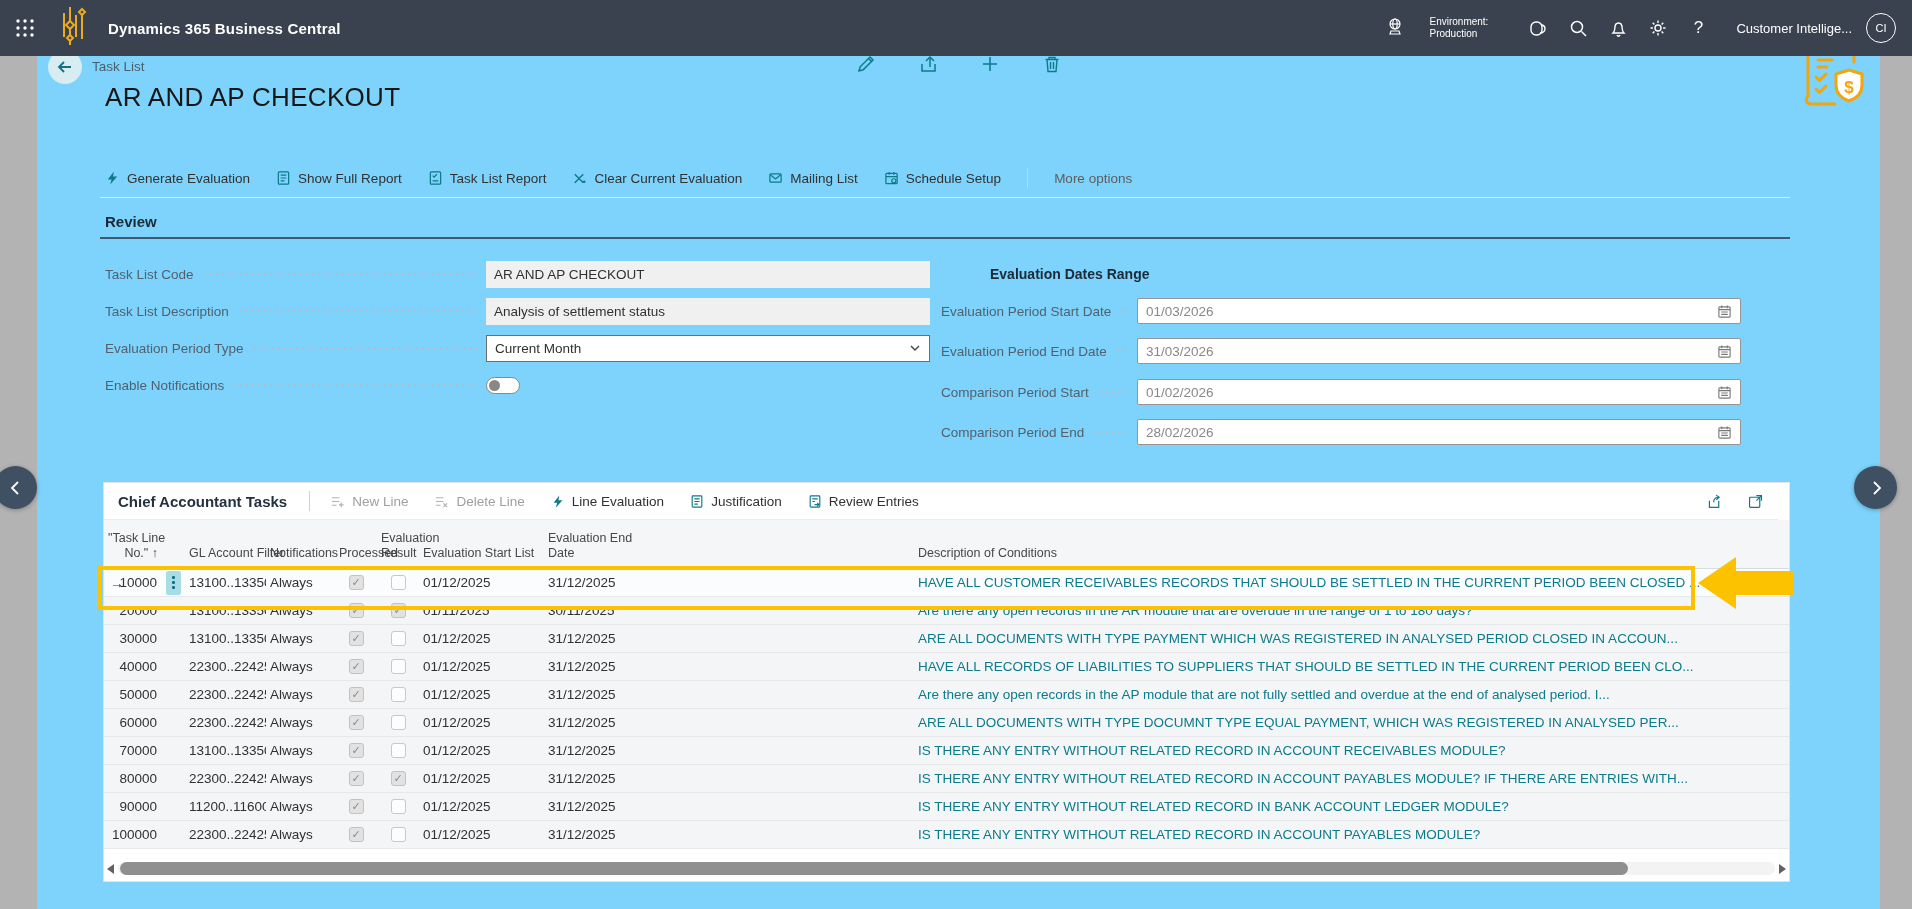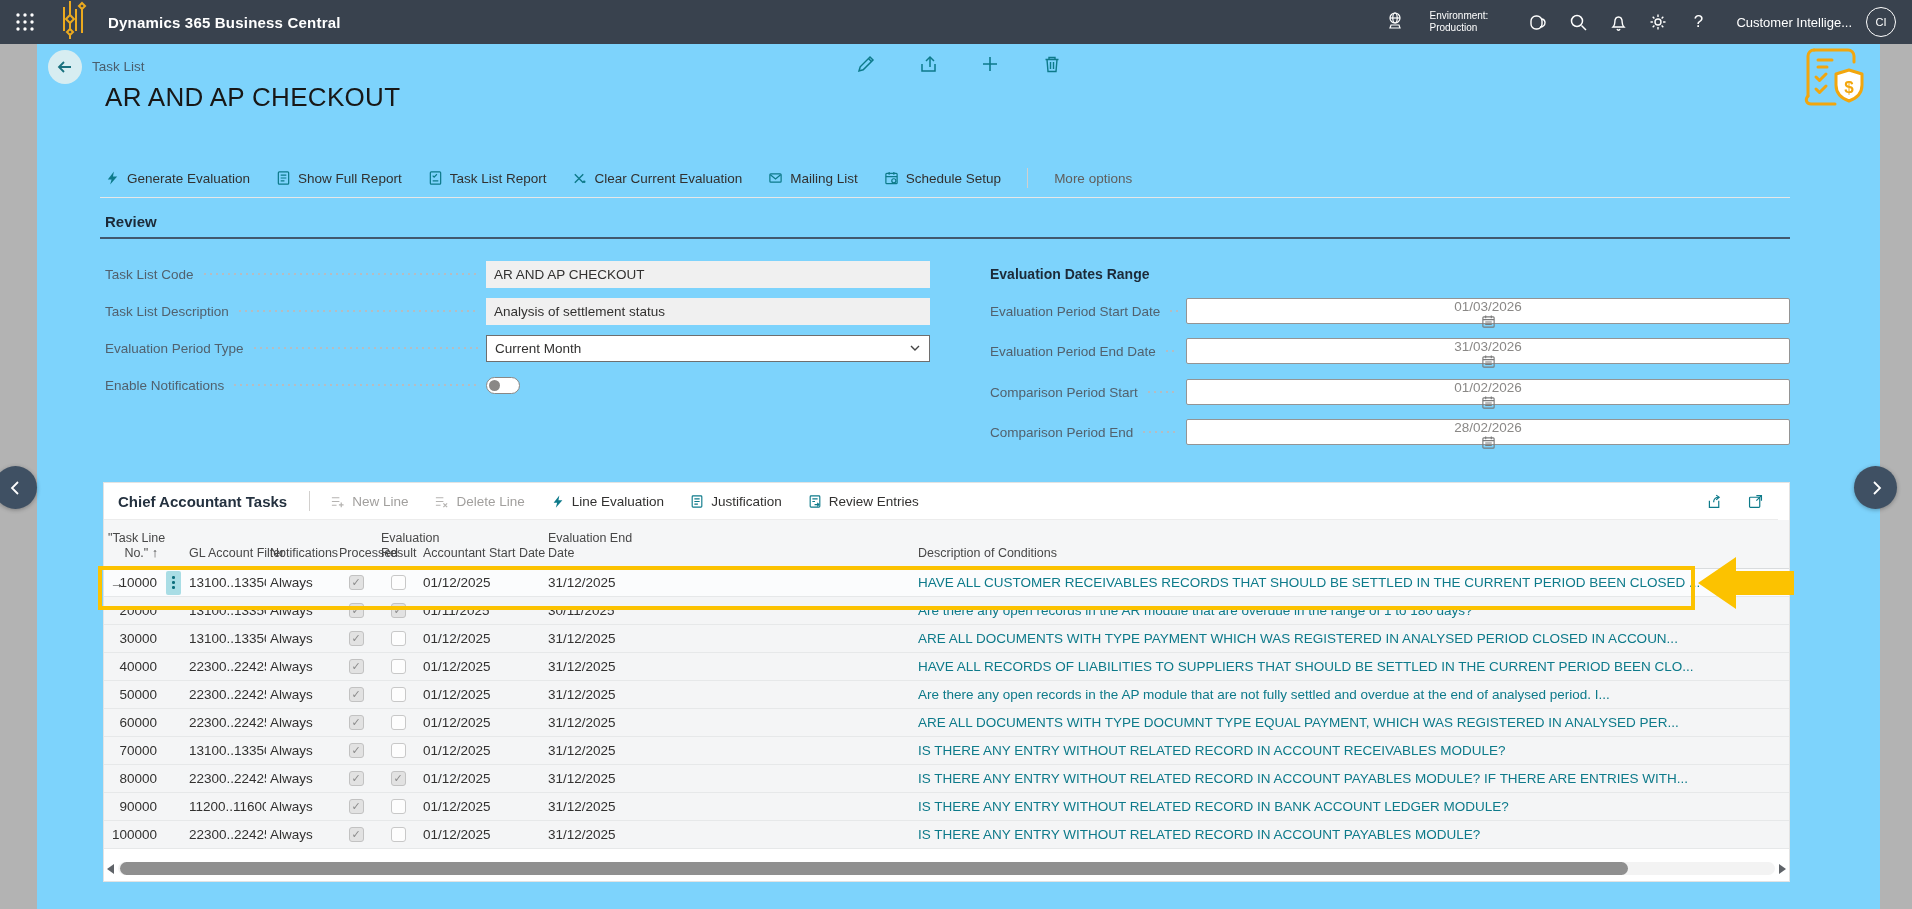--- a/index.html
+++ b/index.html
@@ -1,20 +1,20 @@
 <!DOCTYPE html>
 <html><head>
 <meta charset="utf-8">
 <style>
   * { margin:0; padding:0; box-sizing:border-box; }
   html,body { width:1912px; height:909px; overflow:hidden; }
   body { font-family:"Liberation Sans", sans-serif; background:#b3b3b3; position:relative; color:#323130; }
 
   
-  .topbar { position:absolute; left:0; top:0; width:1912px; height:44px; background:#39424e; display:flex; align-items:center; padding:0 12px; z-index:50; }
+  .topbar { position:absolute; left:0; top:0; width:1912px; height:56px; background:#39424e; display:flex; align-items:center; padding:0 12px; z-index:50; }
   .waffle { width:26px; height:26px; display:flex; align-items:center; justify-content:center; margin-right:16px; cursor:pointer; }
   .d365-logo { margin-right:16px; }
   .tb-title { color:#fff; font-size:15px; font-weight:600; letter-spacing:.2px; cursor:pointer; }
   .tb-spacer { flex:1; }
   .tb-env { display:flex; align-items:center; gap:24px; margin-right:30px; cursor:pointer; }
   .tb-env-txt { color:#fff; font-size:10px; line-height:1.25; }
   .tb-ic { width:40px; height:40px; display:flex; align-items:center; justify-content:center; color:#fff; cursor:pointer; }
   .tb-help { font-size:17px; font-weight:400; }
   .tb-user { color:#fff; font-size:13px; margin:0 14px 0 18px; white-space:nowrap; cursor:pointer; }
   .tb-avatar { width:30px; height:30px; border:1px solid #fff; border-radius:50%; color:#fff; font-size:11px; display:flex; align-items:center; justify-content:center; margin-right:4px; cursor:pointer; }
@@ -41,31 +41,31 @@
   .rb-div { width:1px; height:20px; background:#d2d0ce; }
   .rb-more { color:#605e5c; cursor:pointer; }
   .ribbon-line { position:absolute; left:63px; top:157px; width:1690px; height:1px; background:#e7e7e7; }
 
   
   .sec-general { position:absolute; left:68px; top:173px; font-size:15px; font-weight:700; color:#1c2a38; cursor:pointer; }
   .sec-underline { position:absolute; left:63px; top:197px; width:1690px; height:2px; background:#41586e; }
 
   .frow { position:absolute; display:flex; align-items:center; height:28px; }
   .frow-l { left:68px; width:825px; }
-  .frow-r { left:953px; width:800px; }
+  .frow-r { left:904px; width:800px; }
   .flabel { font-size:13.5px; color:#51616e; white-space:nowrap; }
   .leader { flex:1; height:2px; margin:0 8px; background-image:radial-gradient(circle, #b6bcc1 1px, transparent 1.2px); background-size:6px 2px; background-repeat:repeat-x; background-position:left center; }
   .fbox { width:444px; height:27px; display:flex; align-items:center; padding:0 8px; font-size:13.5px; }
   .fbox.ro { background:#f0f0f0; color:#323130; }
   .fbox.dd { background:#fff; border:1px solid #6e6e6e; justify-content:space-between; cursor:pointer; }
   .toggle-slot { width:444px; display:flex; }
   .toggle { width:34px; height:17px; border:1px solid #8a8886; border-radius:9px; position:relative; background:#fff; cursor:pointer; }
   .toggle .knob { position:absolute; left:2px; top:2px; width:11px; height:11px; border-radius:50%; background:#8a8886; }
   .sec-dates { position:absolute; left:953px; top:226px; font-size:14px; font-weight:700; color:#1c2a38; }
-  .dbox { width:604px; height:26px; border:1px solid #949494; border-radius:2px; background:#fff; display:flex; align-items:center; padding:0 8px; font-size:13.5px; color:#8a8886; justify-content:space-between;flex-direction:column; }
+  .dbox { width:604px; height:26px; border:1px solid #949494; border-radius:2px; background:#fff; display:flex; align-items:center; padding:0 8px; font-size:13.5px; color:#8a8886; justify-content:space-between; }
   .dbox .cal { color:#7a7a7a; display:flex; }
 
   
   .panel { position:absolute; left:66px; top:442px; width:1687px; height:400px; background:#fff; border:1px solid #e3e3e3; }
   .ptoolbar { position:absolute; left:0; top:0; right:11px; height:37px; display:flex; align-items:center; padding:0 14px; border-bottom:1px solid #ececec; background:#fff; }
   .ptitle { font-size:15px; font-weight:700; color:#24313f; margin-right:22px; }
   .psep { width:1px; height:20px; background:#d2d0ce; margin-right:20px; }
   .pitem { display:flex; align-items:center; gap:7px; font-size:13.5px; color:#323130; margin-right:26px; cursor:pointer; white-space:nowrap; }
   .pitem svg { color:#0d7a8a; }
   .pitem.disabled { color:#a19f9d; cursor:default; }
@@ -430,21 +430,21 @@
         <div><span>No."</span> <span>↑</span></div>
       </div>
       <div class="hc"></div>
       <div class="hc">GL Account Filter</div>
       <div class="hc">Notifications</div>
       <div class="hc hc-c">Processed</div>
       <div class="hc hc-c">
         <div>Evaluation</div>
           <div>Result</div>
       </div>
-      <div class="hc">Accountant Start Date</div>
+      <div class="hc">Evaluation Start List</div>
       <div class="hc">
         <div>Evaluation End</div>
           <div>Date</div>
       </div>
       <div class="hc">Description of Conditions</div>
     </div>
 
     <div class="tbody">
         <div class="trow tgrid selected">
     <div class="c c-no"><span class="sel-arrow">→</span><span class="noval">10000</span></div>

